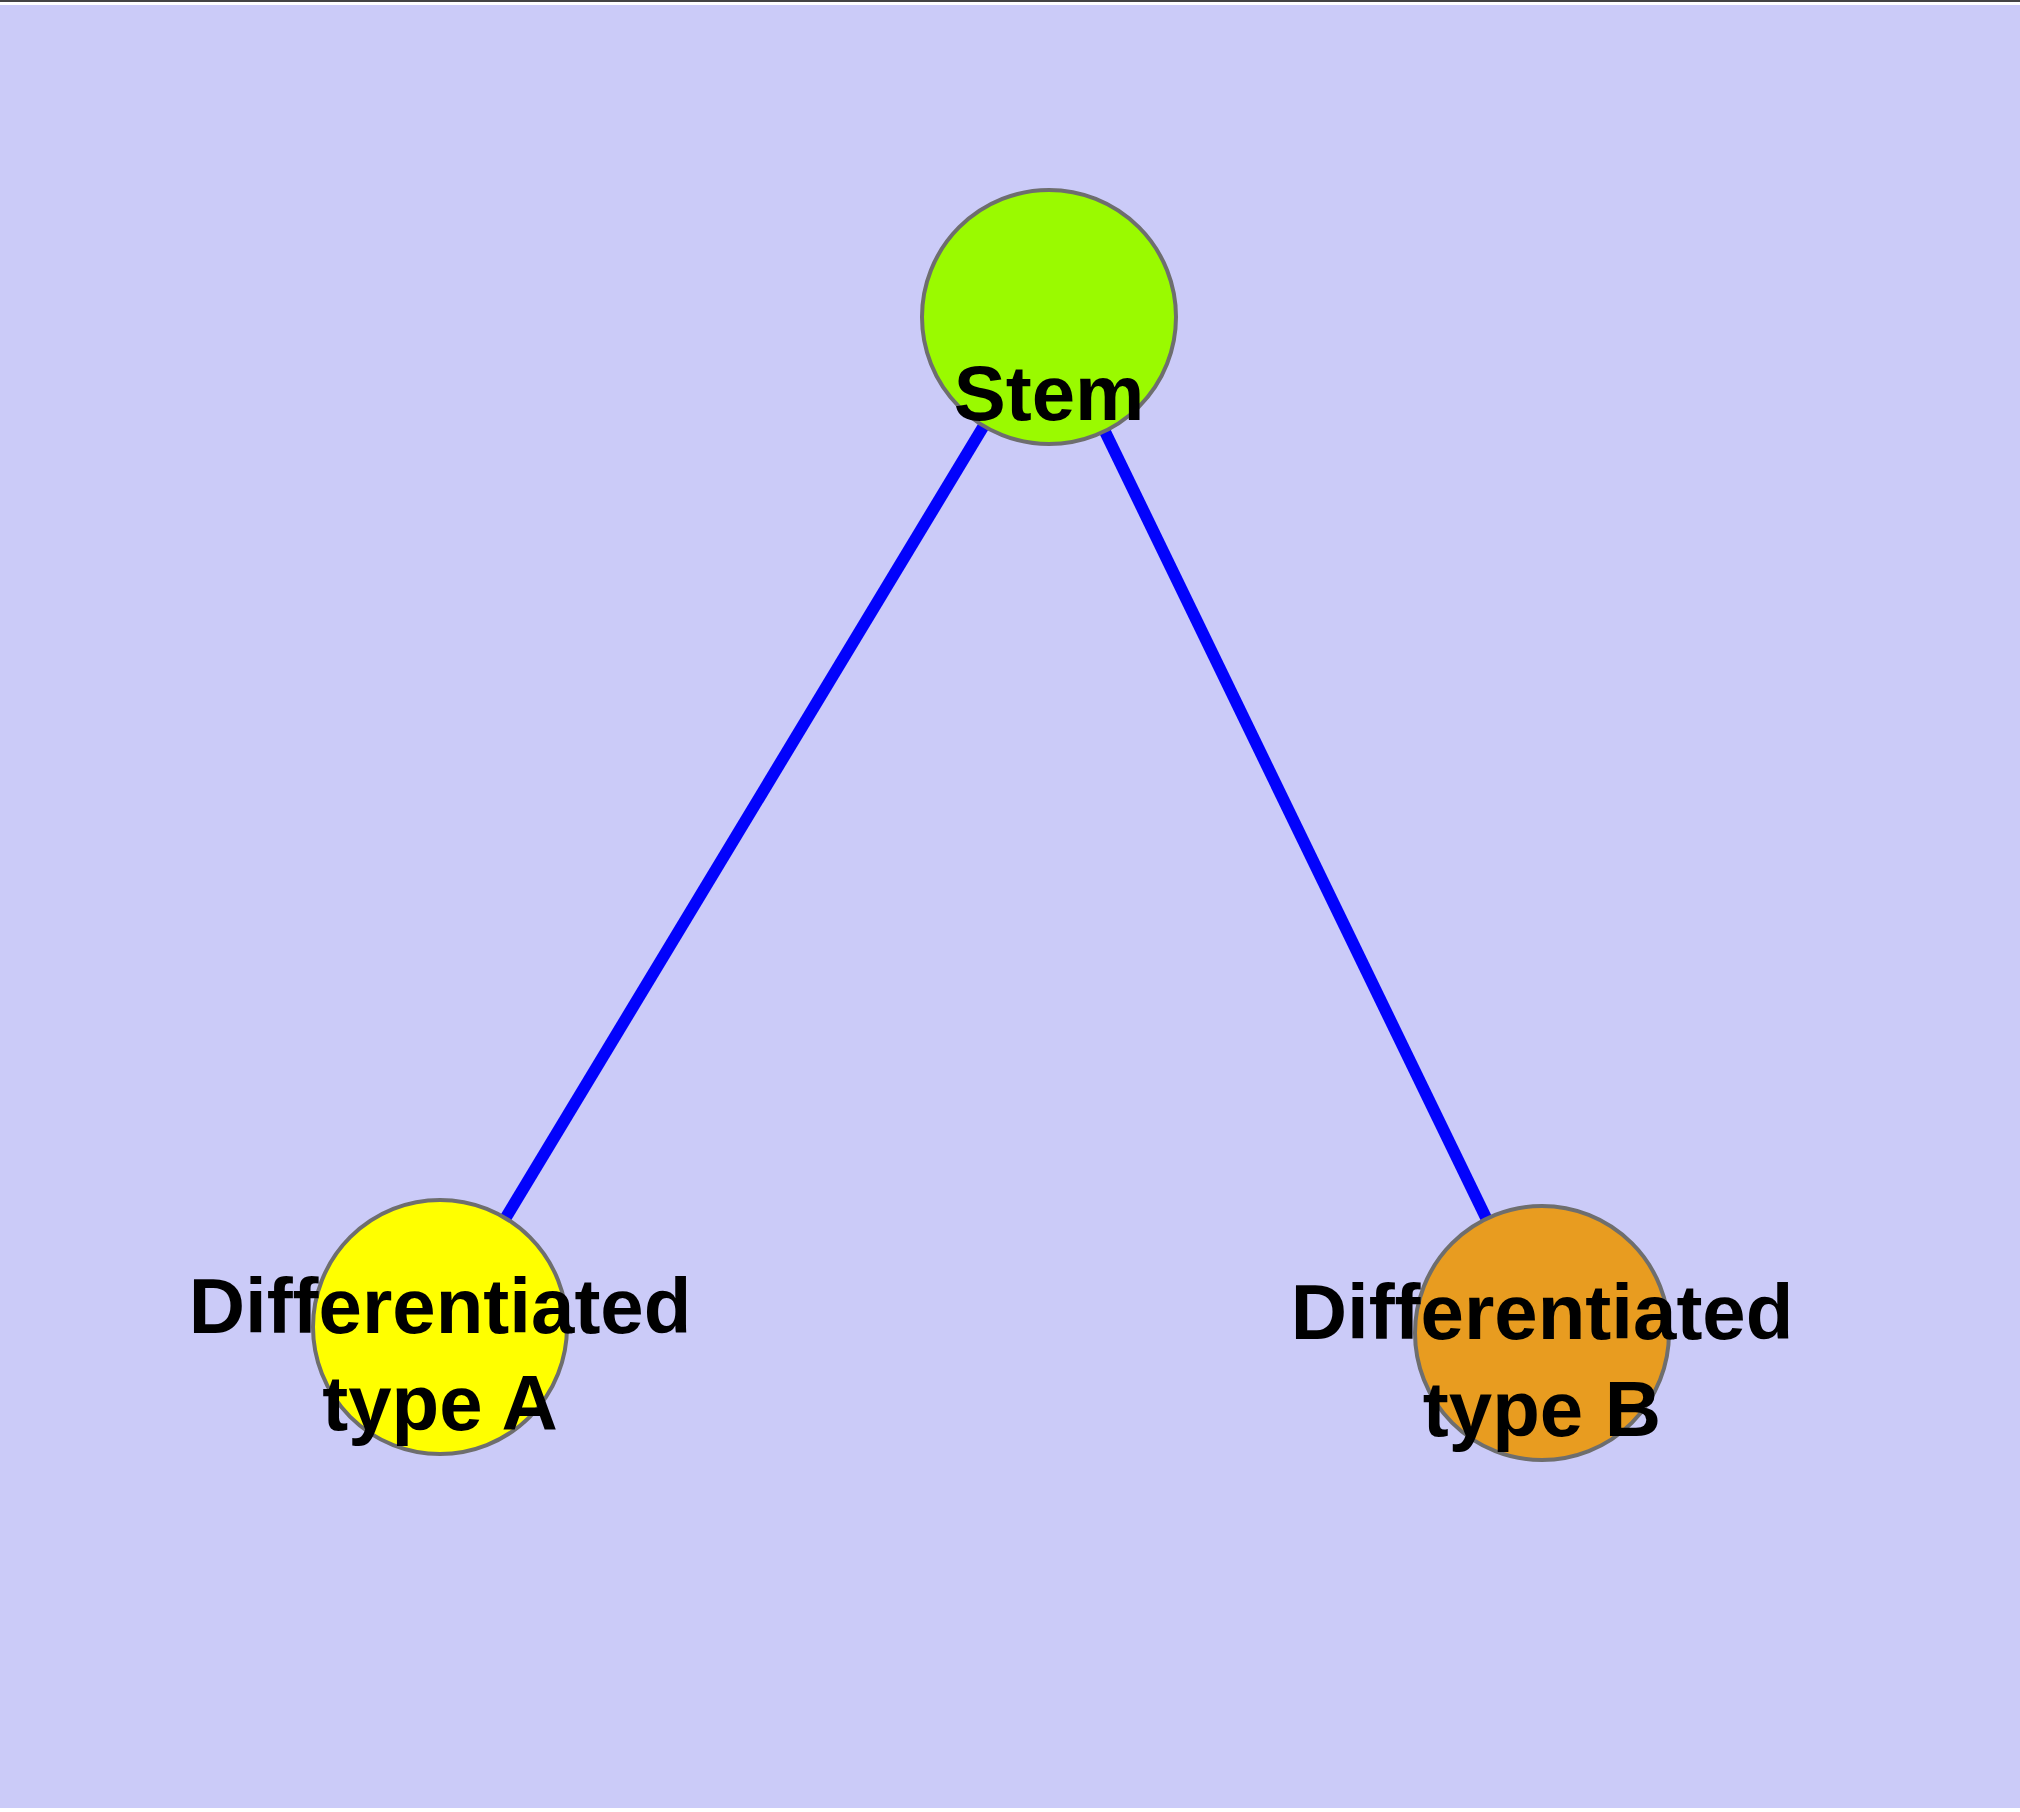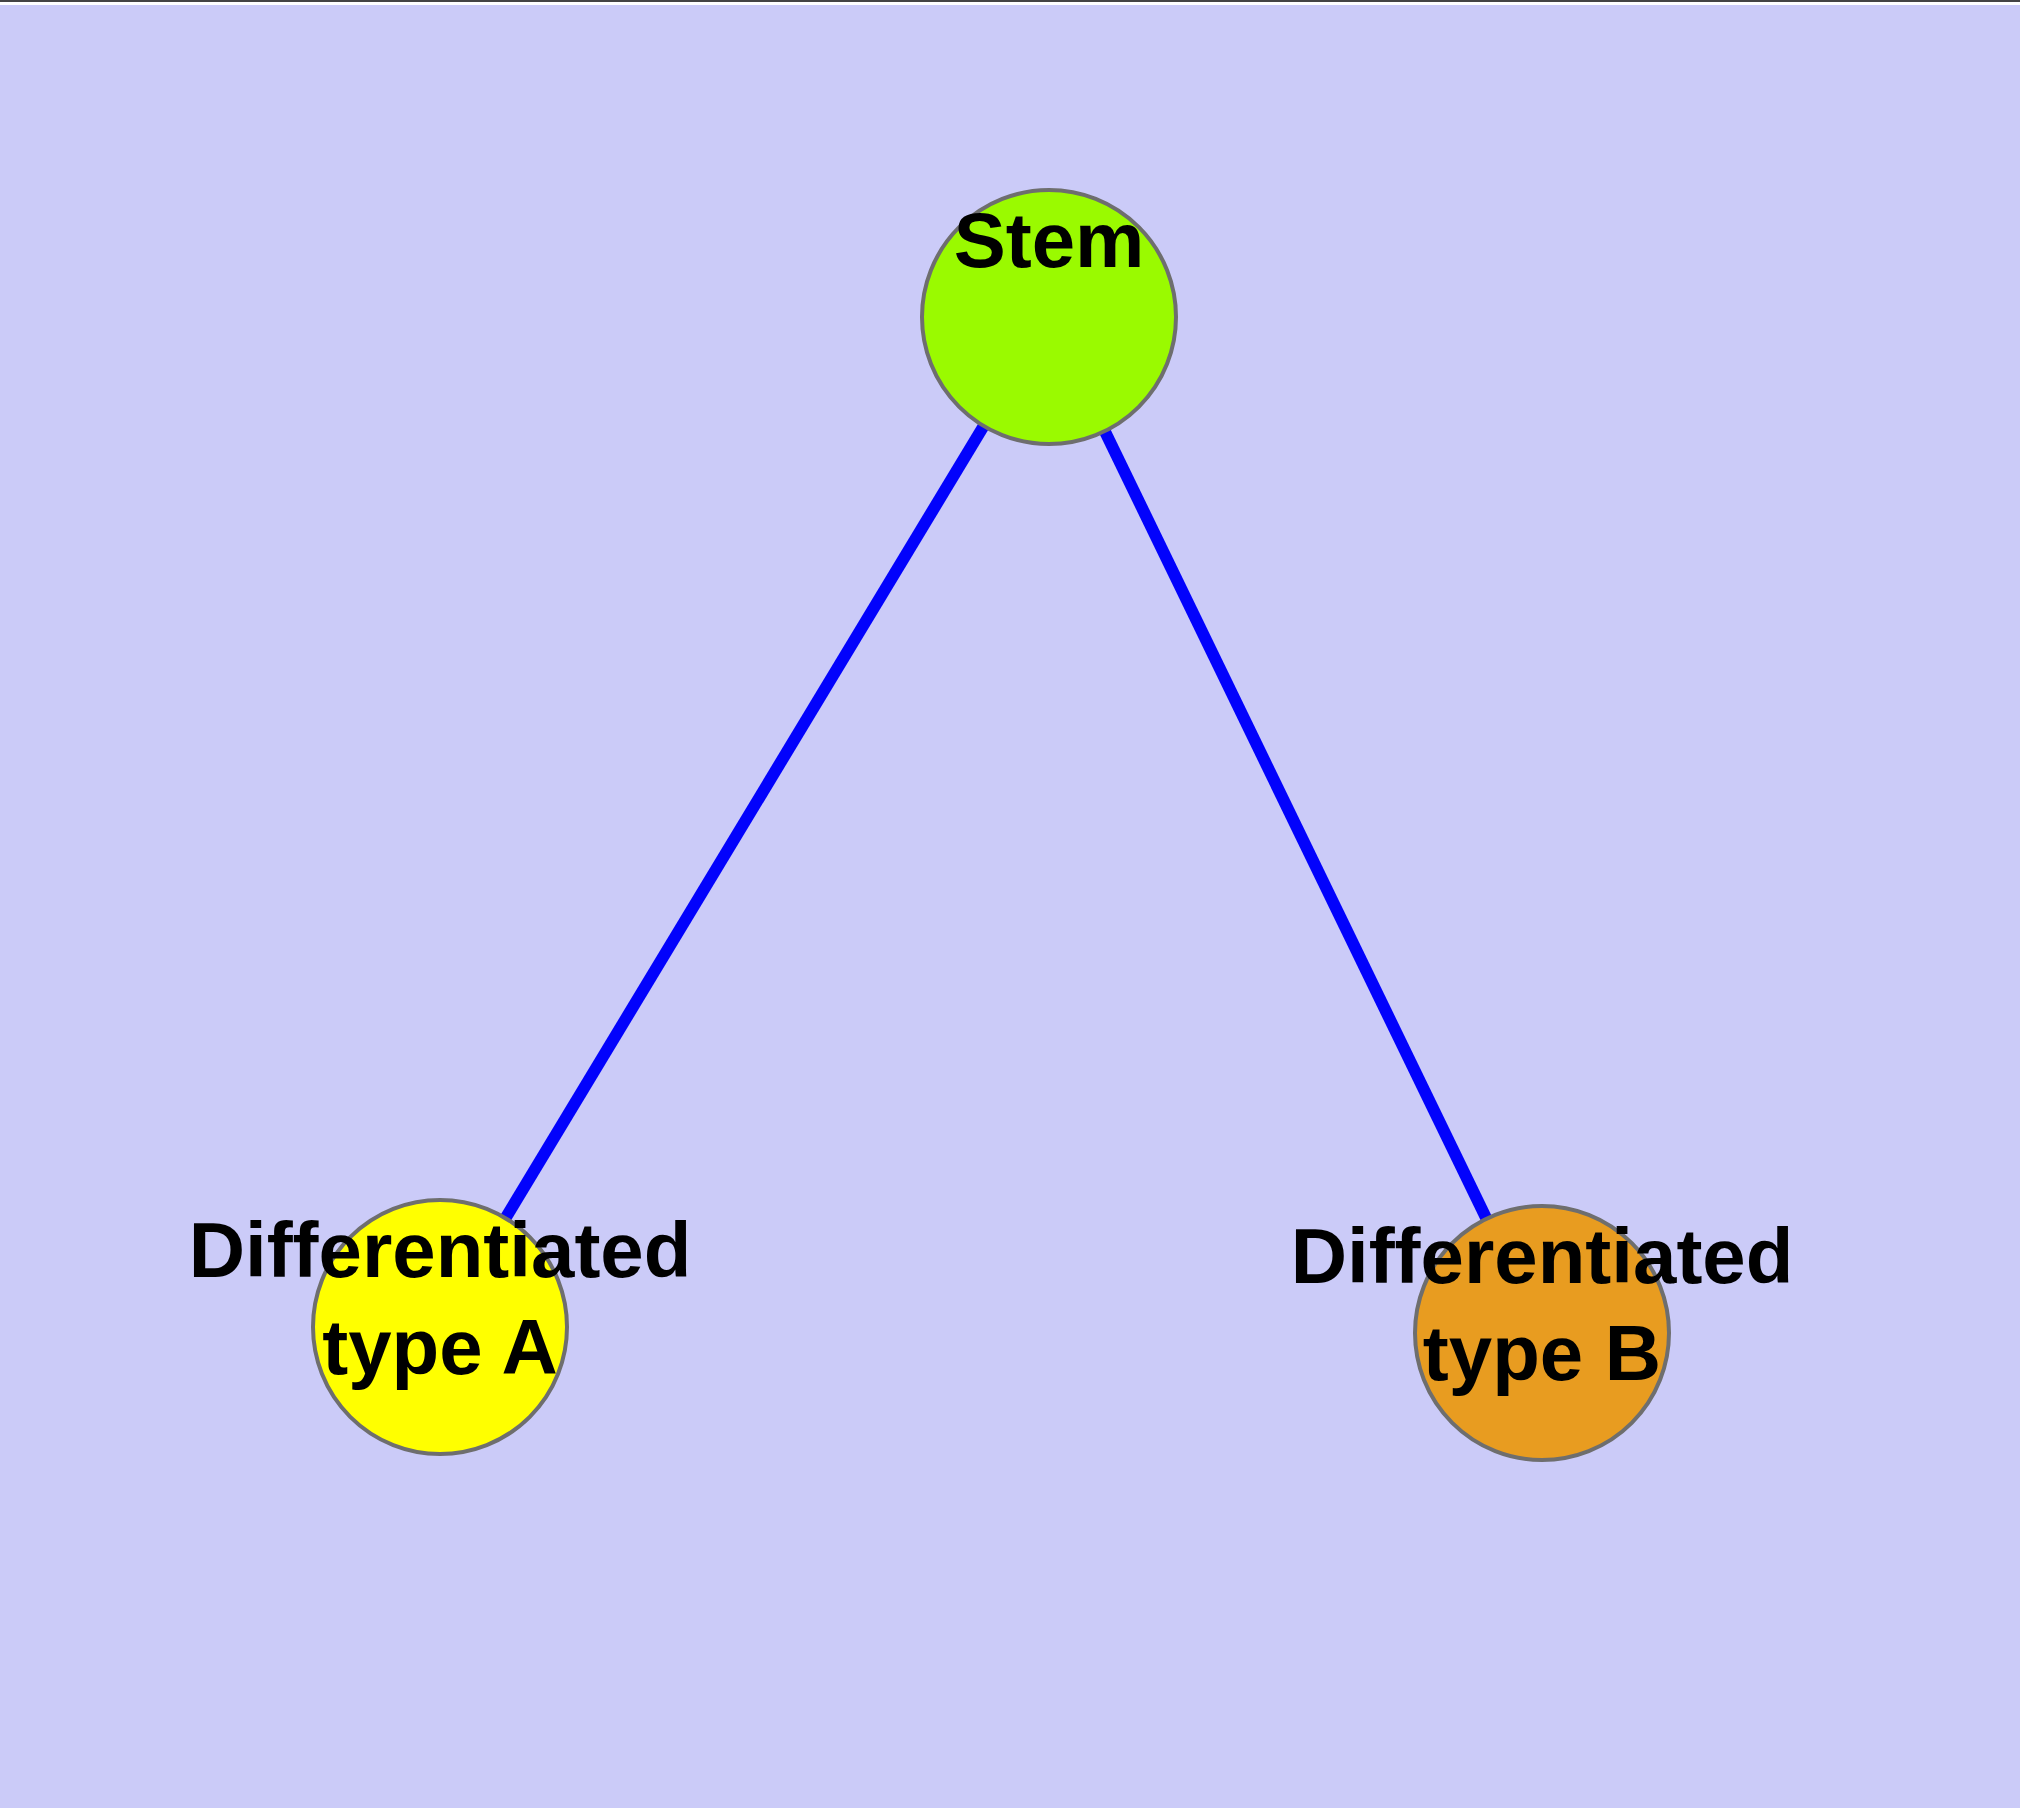--- a/index.html
+++ b/index.html
@@ -28,21 +28,21 @@
     top: 0;
     width: 2021px;
     height: 1812px;
     display: block;
   }
   .node {
     position: absolute;
     box-sizing: border-box;
     border-radius: 50%;
     display: flex;
-    align-items: flex-start;
+    align-items: flex-end;
     justify-content: center;
   }
   .node-label {
     white-space: pre;
     text-align: center;
     font-weight: bold;
     font-size: 78px;
     line-height: 97px;
     color: #000000;
     flex: 0 0 auto;

